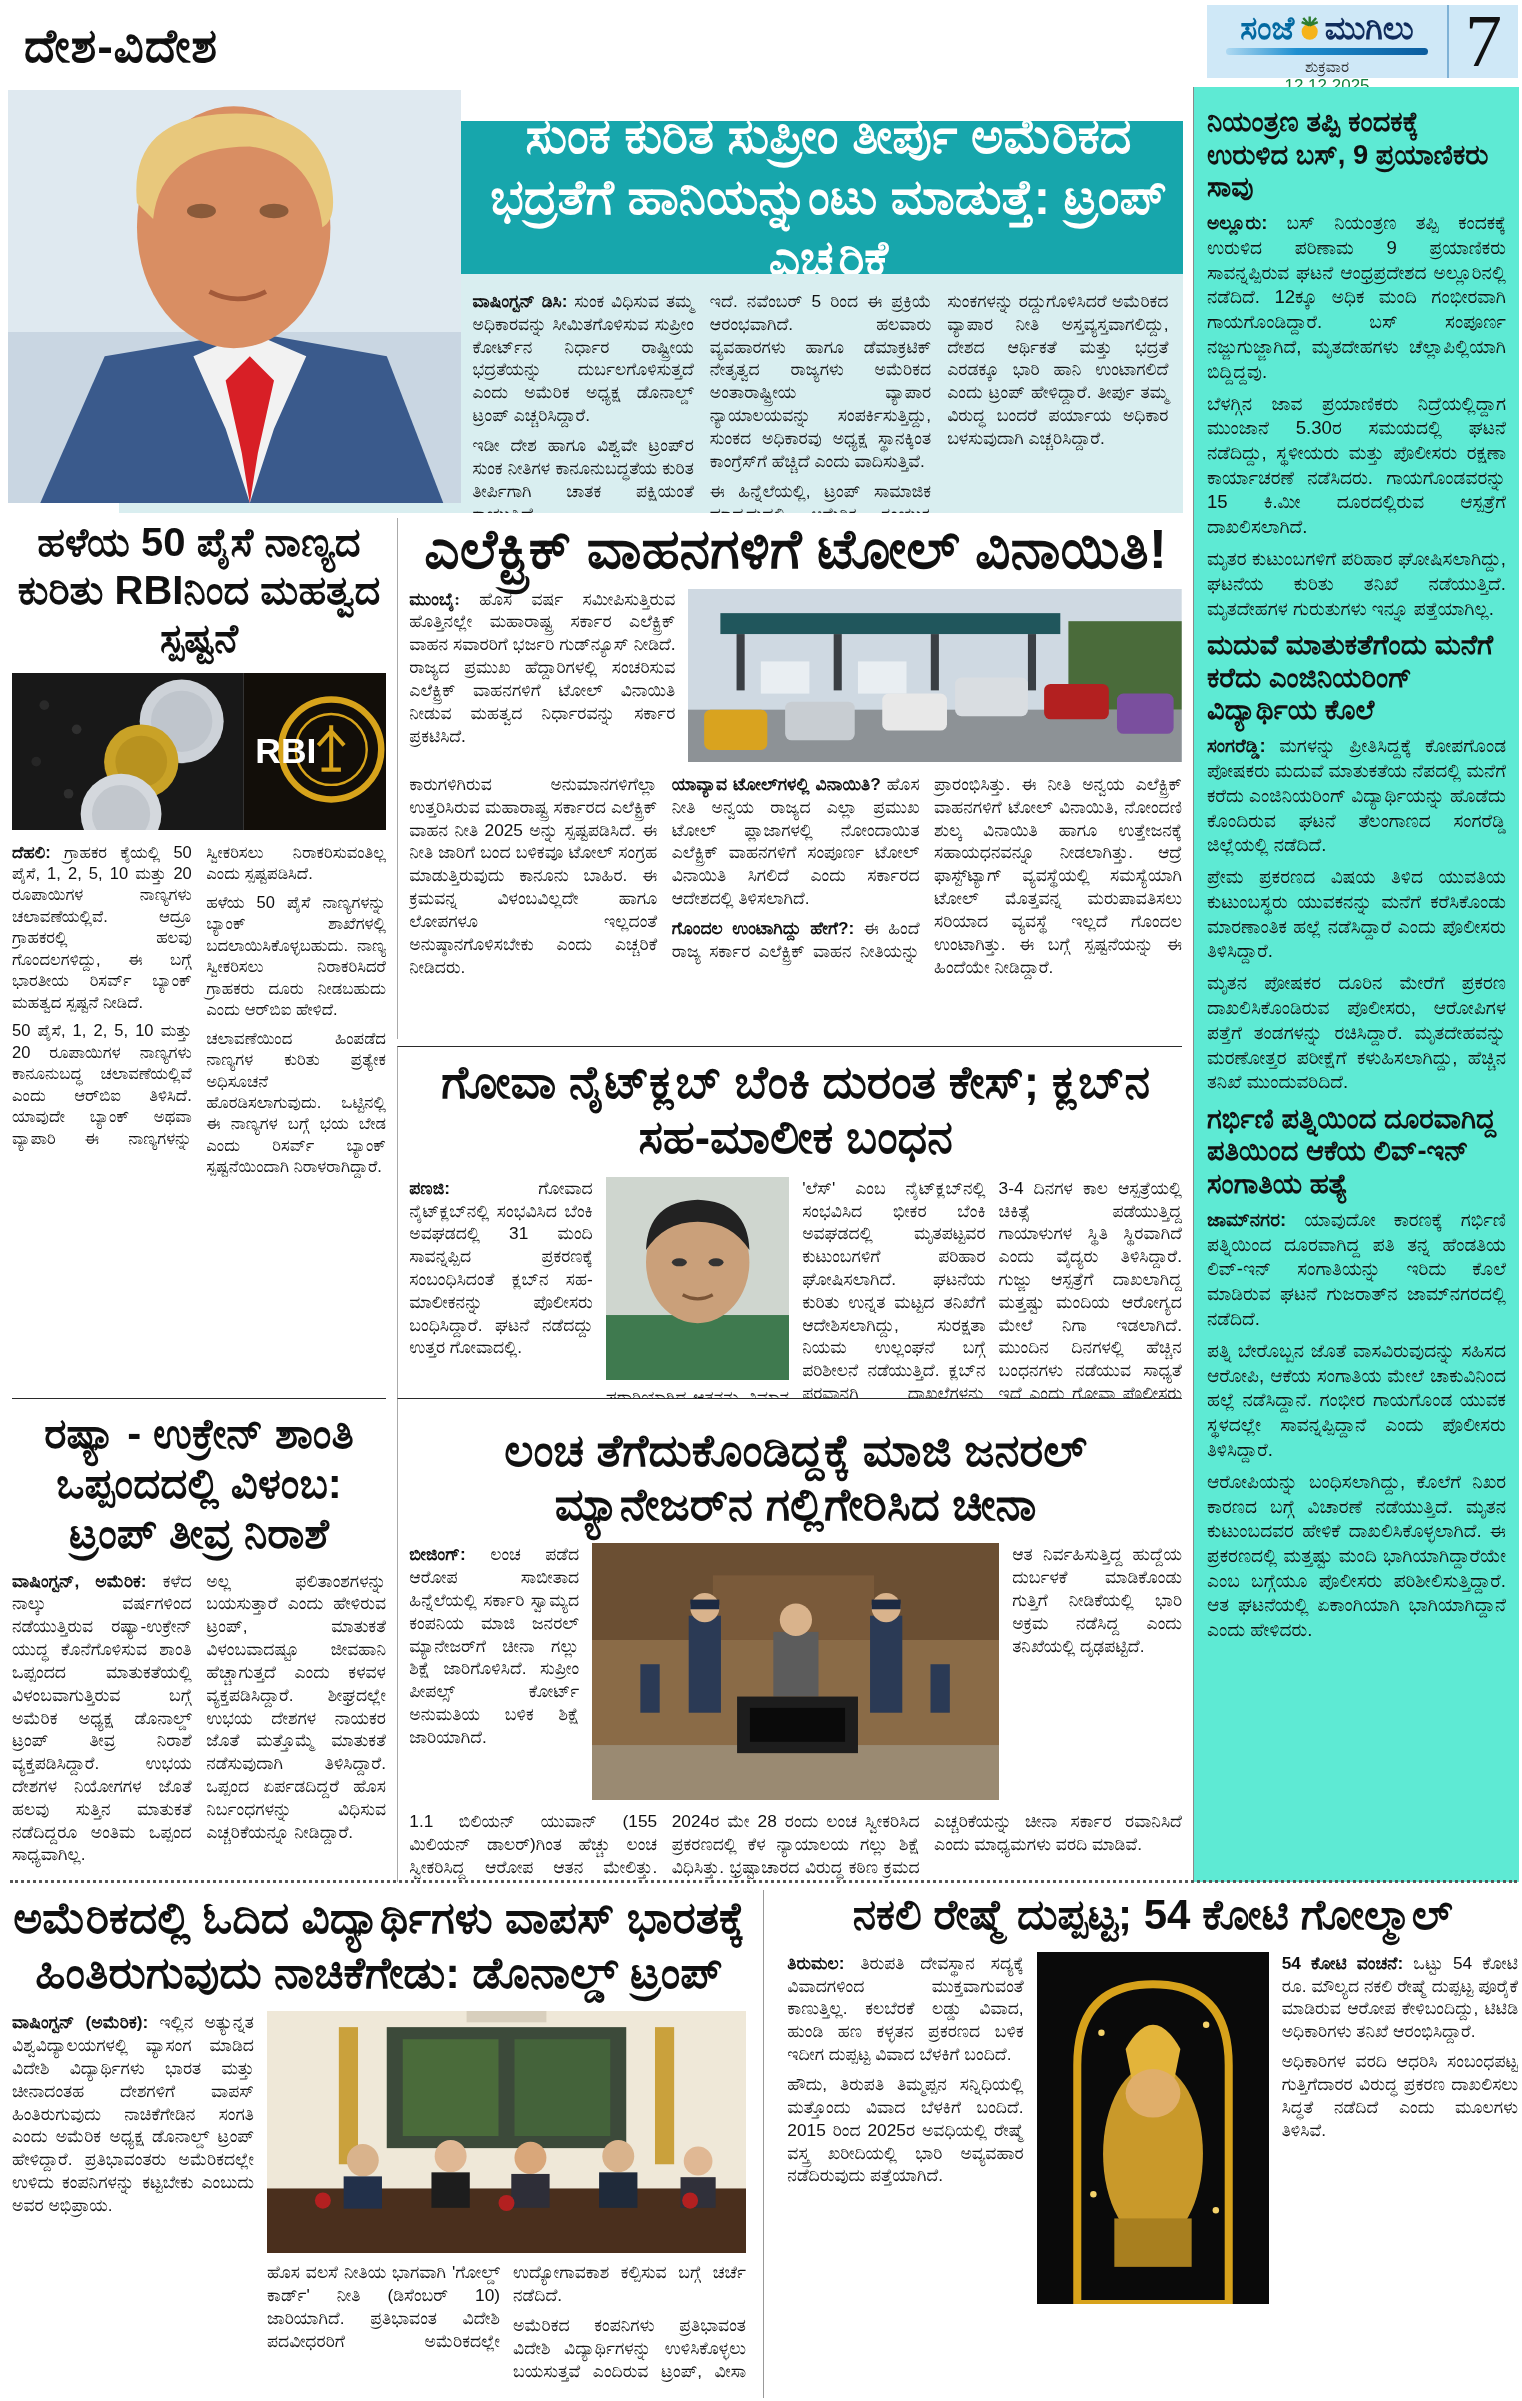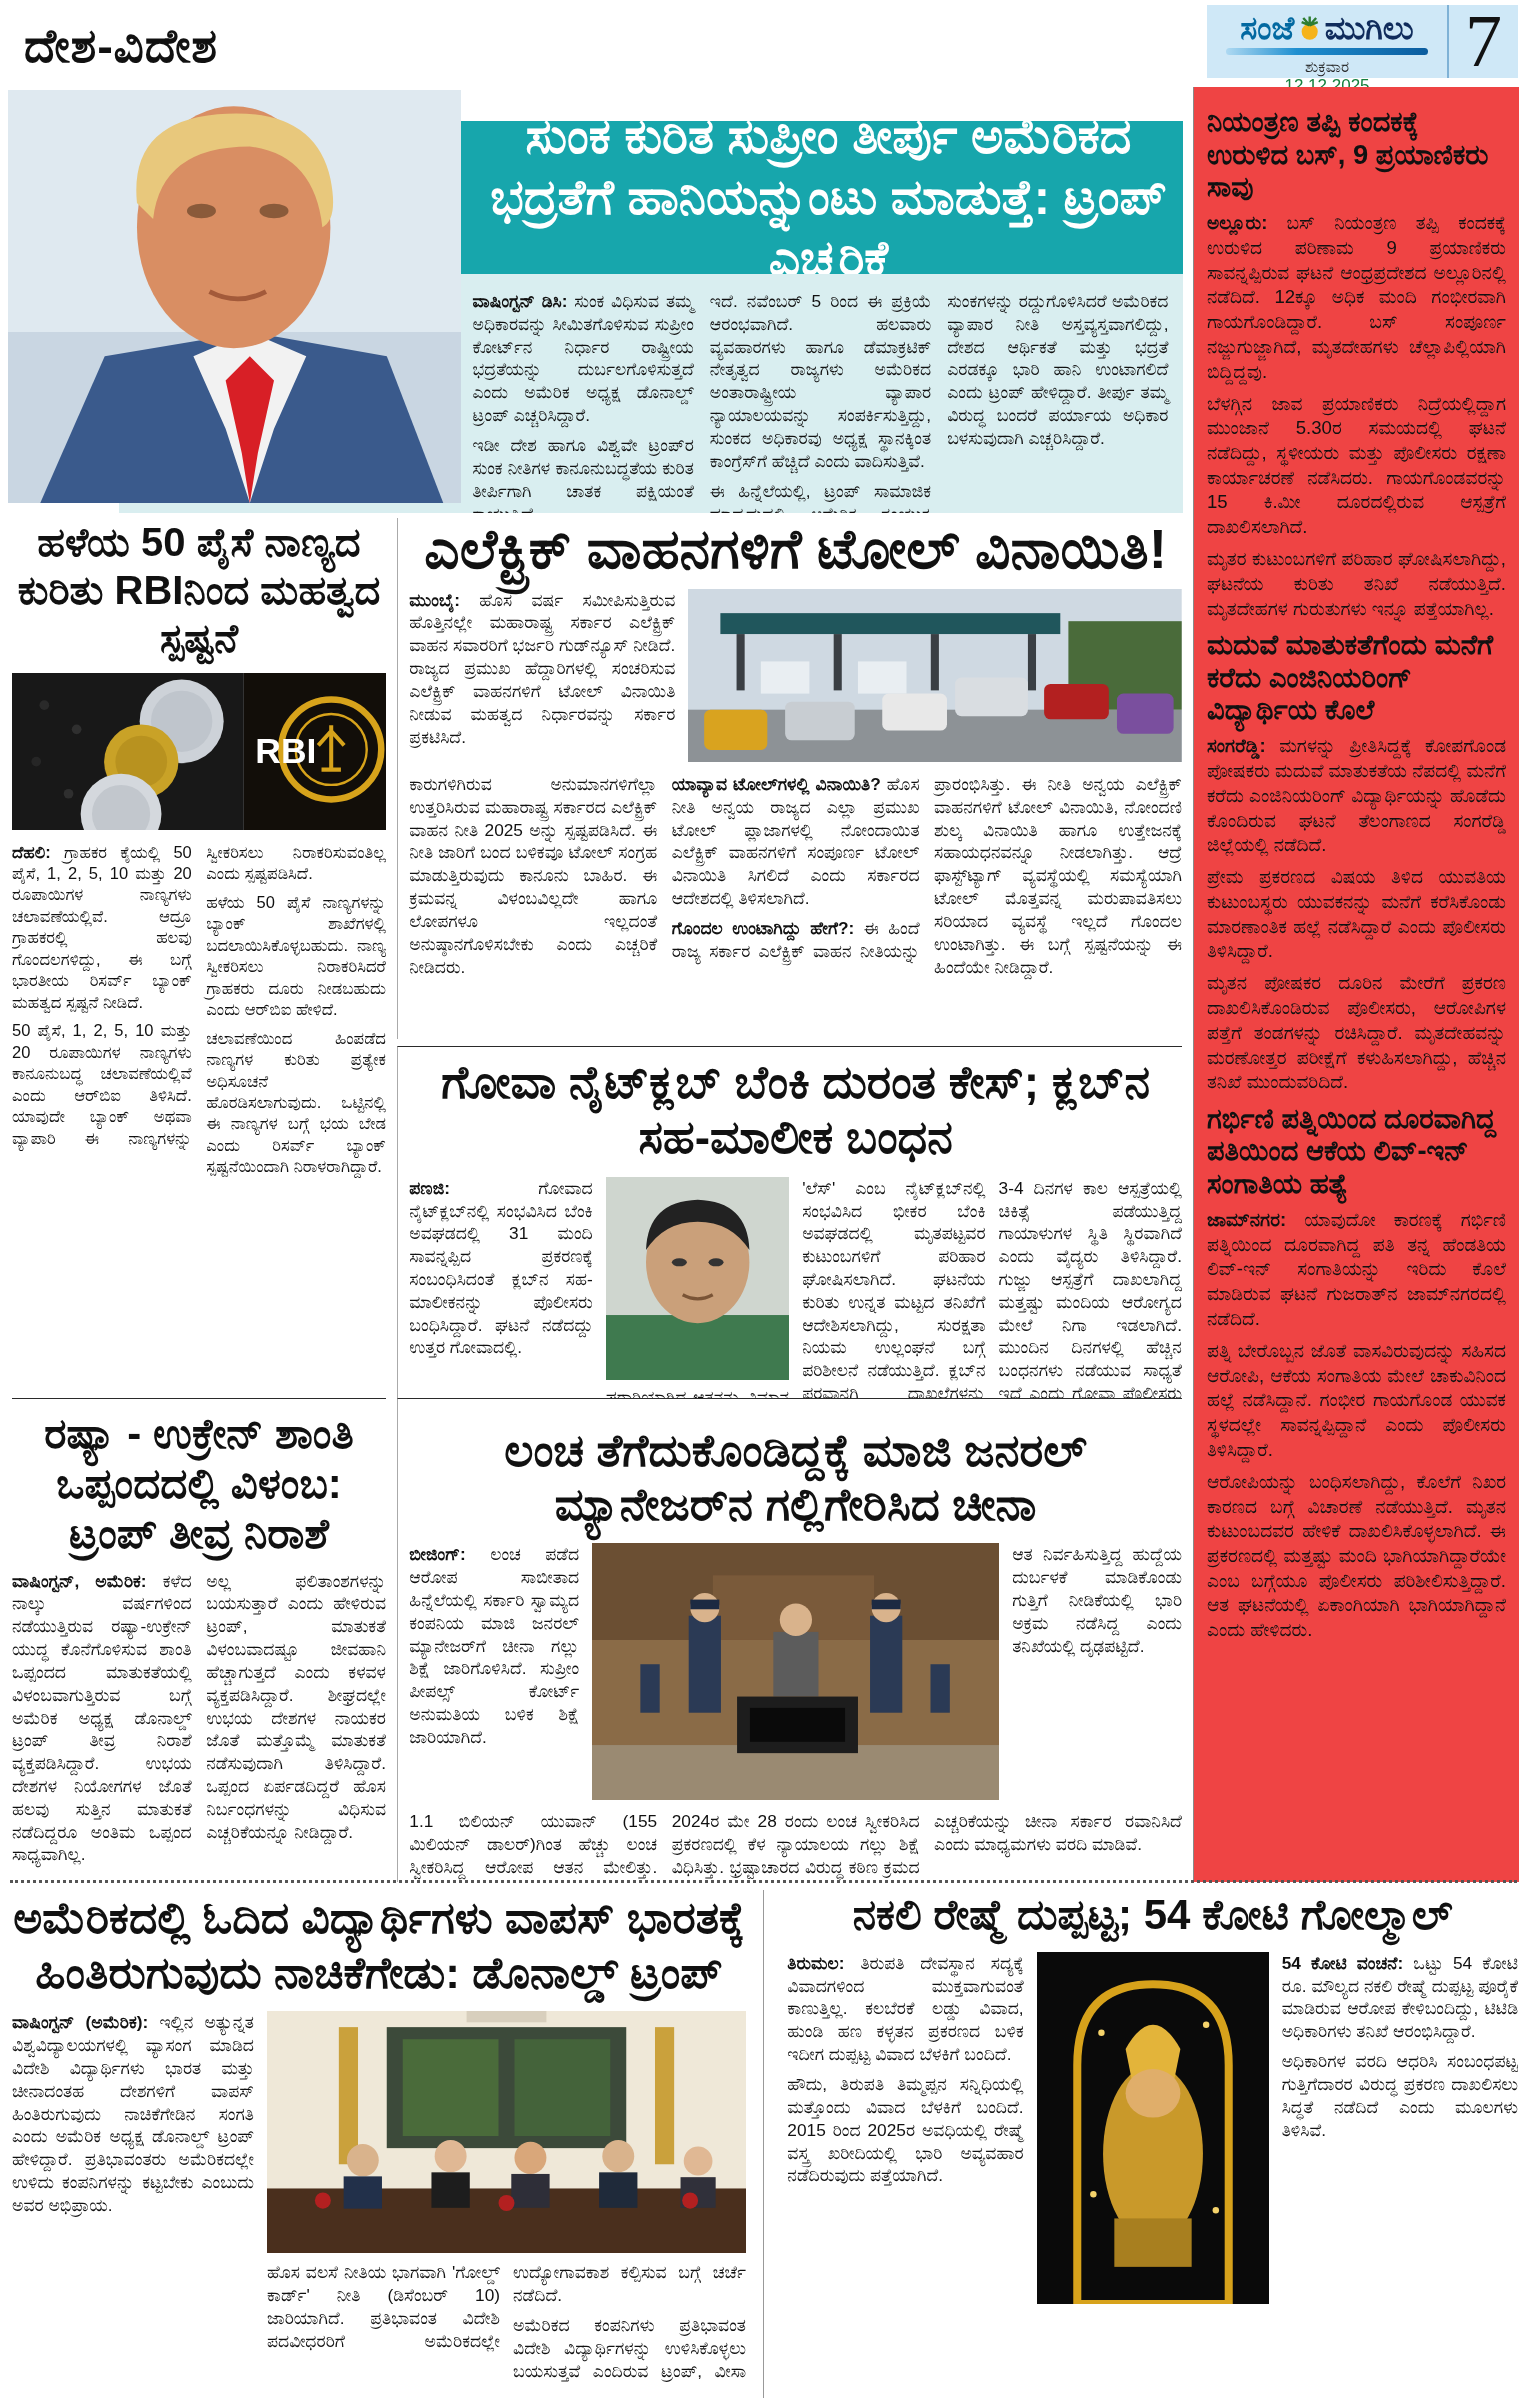--- a/index.html
+++ b/index.html
@@ -17,21 +17,21 @@
   .brandrow{display:flex;align-items:center;justify-content:center;gap:1.6px;}
   .brand1{color:#0369a1;font-size:32px;font-weight:bold;}
   .brand2{color:#102c5c;font-size:32px;font-weight:bold;}
   .swoosh{margin:1.6px auto 2.4px auto;width:202px;height:7.3px;border-radius:4px;
           background:linear-gradient(90deg,#aed9f2,#1f8fd0 35%,#0b5c9e);}
   .mast-day{font-size:15.3px;color:#222;}
   .mast-date{font-size:17px;color:#15803d;}
   .mast-page{width:69px;border-left:2.4px solid #7fb2d6;display:flex;align-items:center;justify-content:center;
              font-family:"Liberation Serif","DejaVu Serif",serif;font-size:74px;color:#121212;}
   
-  .sidebar{left:1193px;top:87px;width:326px;height:1795px;background:#ef4444;
+  .sidebar{left:1193px;top:87px;width:326px;height:1795px;background:#5eead4;
            border-left:0.8px solid #8a8a8a;box-sizing:border-box;padding:11.3px 13px;overflow:hidden;}
   .sb-headline{font-size:27.4px;font-weight:bold;line-height:1.18;margin:8px 0 8px 0;}
   .sb-body{font-size:18.6px;line-height:1.33;text-align:justify;}
   
   .trump-band{left:119px;top:121px;width:1064px;height:153px;background:#17a6ac;color:#fff;
               display:flex;align-items:center;justify-content:center;box-sizing:border-box;padding-left:355px;}
   .trump-band div{font-size:49px;font-weight:bold;text-align:center;line-height:1.25;}
   .trump-body{left:119px;top:274px;width:1064px;height:239px;background:#d9eef0;box-sizing:border-box;
               padding:16px 14.5px 8px 14.5px;display:flex;gap:16px;overflow:hidden;}
   .trump-spacer{width:323px;flex:none;}
@@ -40,21 +40,21 @@
   .photo svg{display:block;width:100%;height:100%;}
   
   .rbi{left:12px;top:518px;width:374px;overflow:hidden;height:876px;}
   .rbi-headline{font-size:40px;font-weight:bold;text-align:center;line-height:1.2;}
   .rbi-imgrow{display:flex;margin-top:11.3px;height:157px;}
   .rbi-body{margin-top:11.3px;column-count:2;column-gap:14.5px;height:500px;overflow:hidden;
             font-size:16.5px;line-height:1.3;text-align:justify;}
   
   .ev{left:397px;top:518px;width:785px;border-left:0.8px solid #aaa;box-sizing:border-box;padding-left:11.3px;height:521px;overflow:hidden;}
   .ev-headline{font-size:55px;font-weight:bold;text-align:center;line-height:1.05;margin:3.2px 0 9.7px 0;}
-  .ev-row{display:flex;gap:13px;}
+  .ev-row{display:flex;gap:13px;font-family:Liberation Serif, serif;}
   .ev-intro{width:266px;flex:none;}
   .ev-photo{flex:1;height:173px;}
   .ev-cols{margin-top:11.3px;column-count:3;column-gap:14.5px;height:246px;overflow:hidden;}
   
   .goa{left:397px;top:1046px;width:785px;border-top:1.6px solid #2a2a2a;border-left:0.8px solid #aaa;
        box-sizing:border-box;padding:8px 0 0 11.3px;height:352px;overflow:hidden;}
   .goa-headline{font-size:46px;font-weight:bold;text-align:center;line-height:1.2;margin-bottom:11.3px;}
   .goa-cols{display:flex;gap:13px;}
   .goa-col{flex:1;}
   .goa-photo{width:100%;height:203px;margin-bottom:6.5px;}

